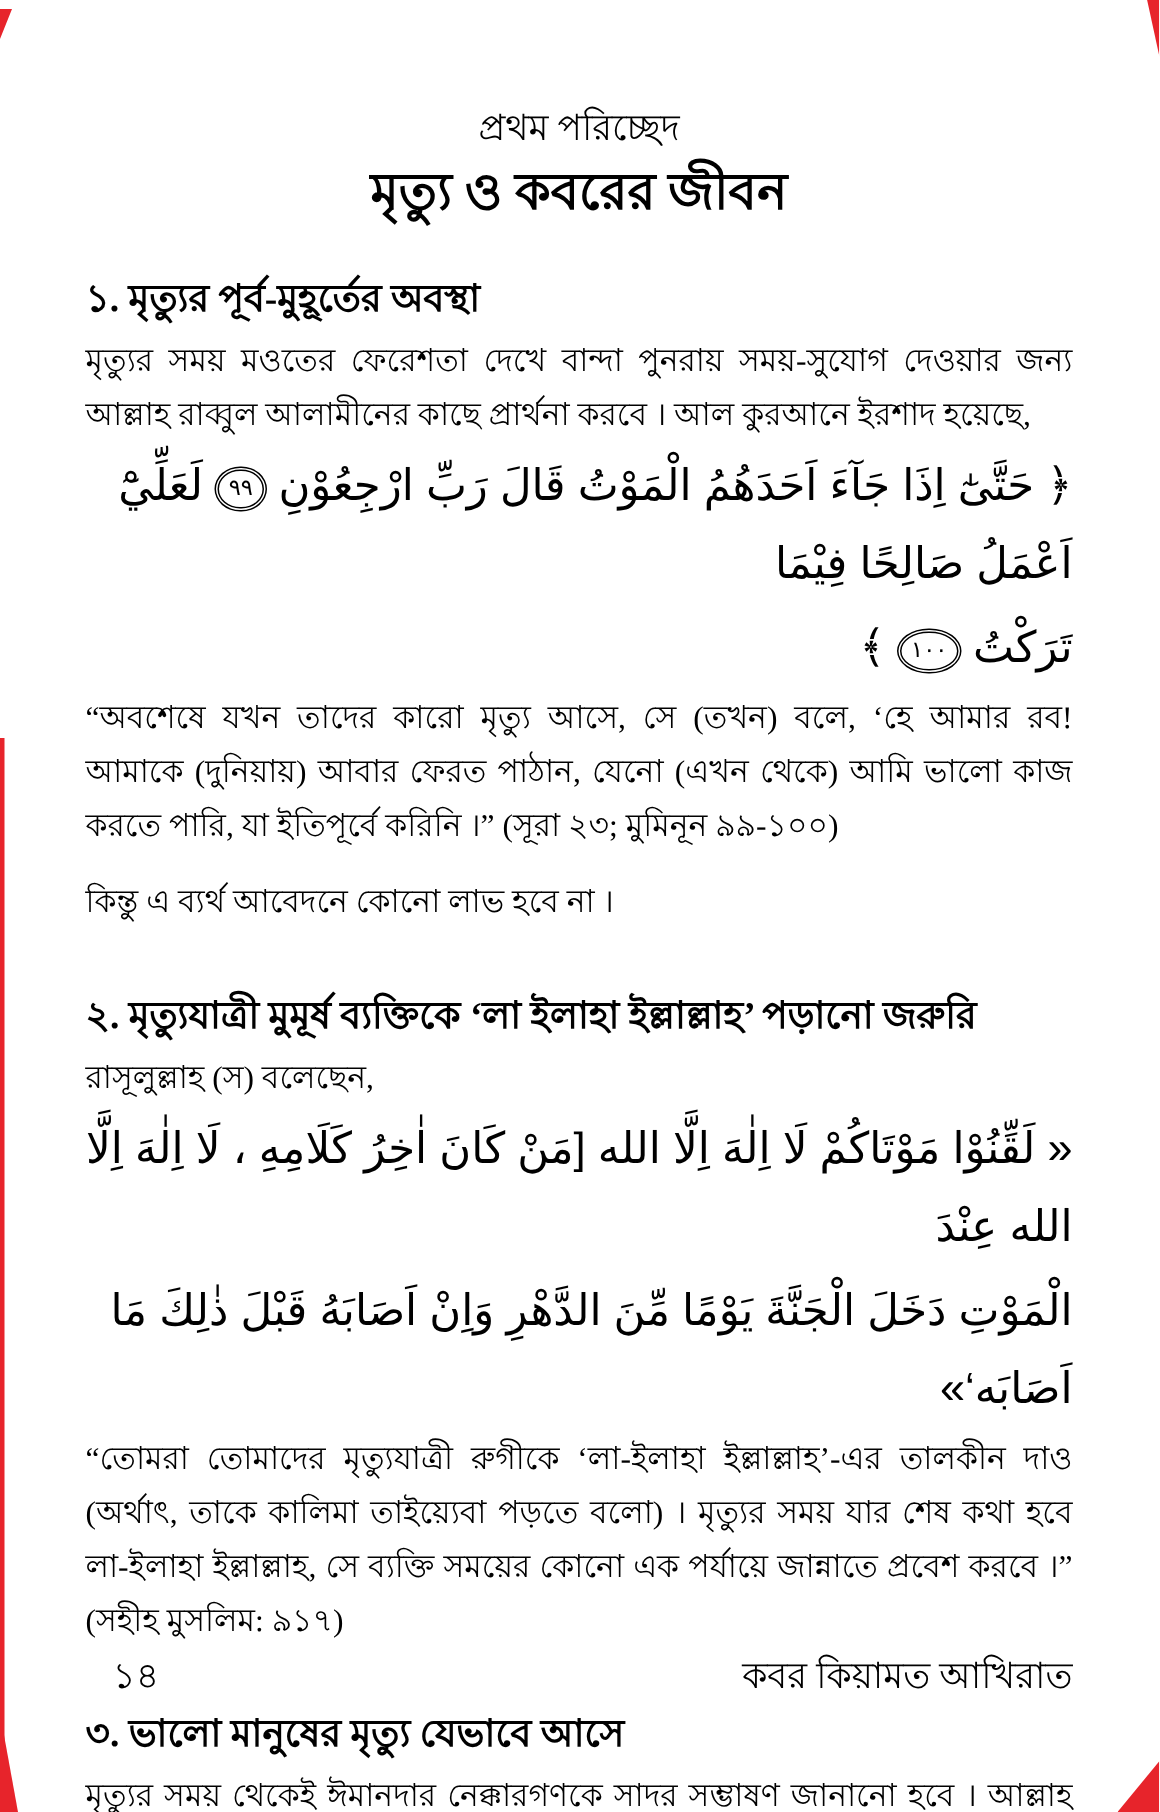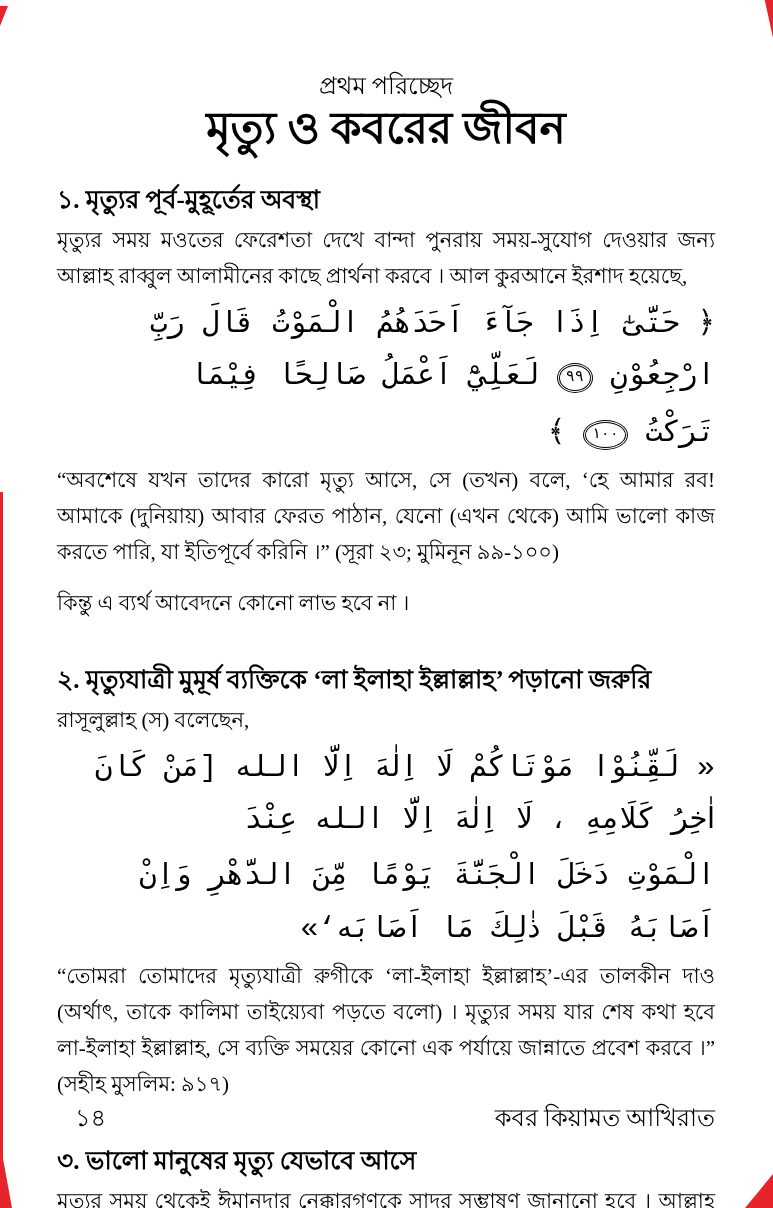--- a/index.html
+++ b/index.html
@@ -4,30 +4,30 @@
 <style>
   html,body{margin:0;padding:0;}
   body{
     width:773px;height:1208px;
     background:#ffffff;color:#000;
     position:relative;overflow:hidden;
     font-family:"Liberation Serif", serif;
   }
   .content{padding:70px 58px 0 57px;}
   .chapter{text-align:center;font-size:24px;line-height:32px;}
-  .title{text-align:center;font-size:44px;line-height:46px;font-weight:bold;margin-top:4px;}
+  .title{text-align:center;font-size:34px;line-height:46px;font-weight:bold;margin-top:4px;}
   .sec-heading{font-size:25px;line-height:32px;font-weight:bold;margin:43px 0 0 0;}
   .sec-heading.first{margin-top:32px;}
   .body-par{font-size:21px;line-height:36px;text-align:justify;margin:6px 0 0 0;}
   .lead{text-align:left;}
   .arabic{
     direction:rtl;unicode-bidi:isolate;
     font-size:29px;line-height:52px;margin:4px 0 2px 0;
     text-align:right;
-    font-family:Liberation Mono, monospace;
+    font-family:Liberation Sans, sans-serif;
   }
   .arabic .orn{font-size:30px;}
   .aya{
     display:inline-block;
     font-size:15px;line-height:22px;
     border:3px double #000;border-radius:50%;
     padding:1px 6px;vertical-align:3px;
   }
   .quote{margin-top:2px;font-family:Liberation Serif, serif;}
   .note{margin-top:15px;text-align:left;}

